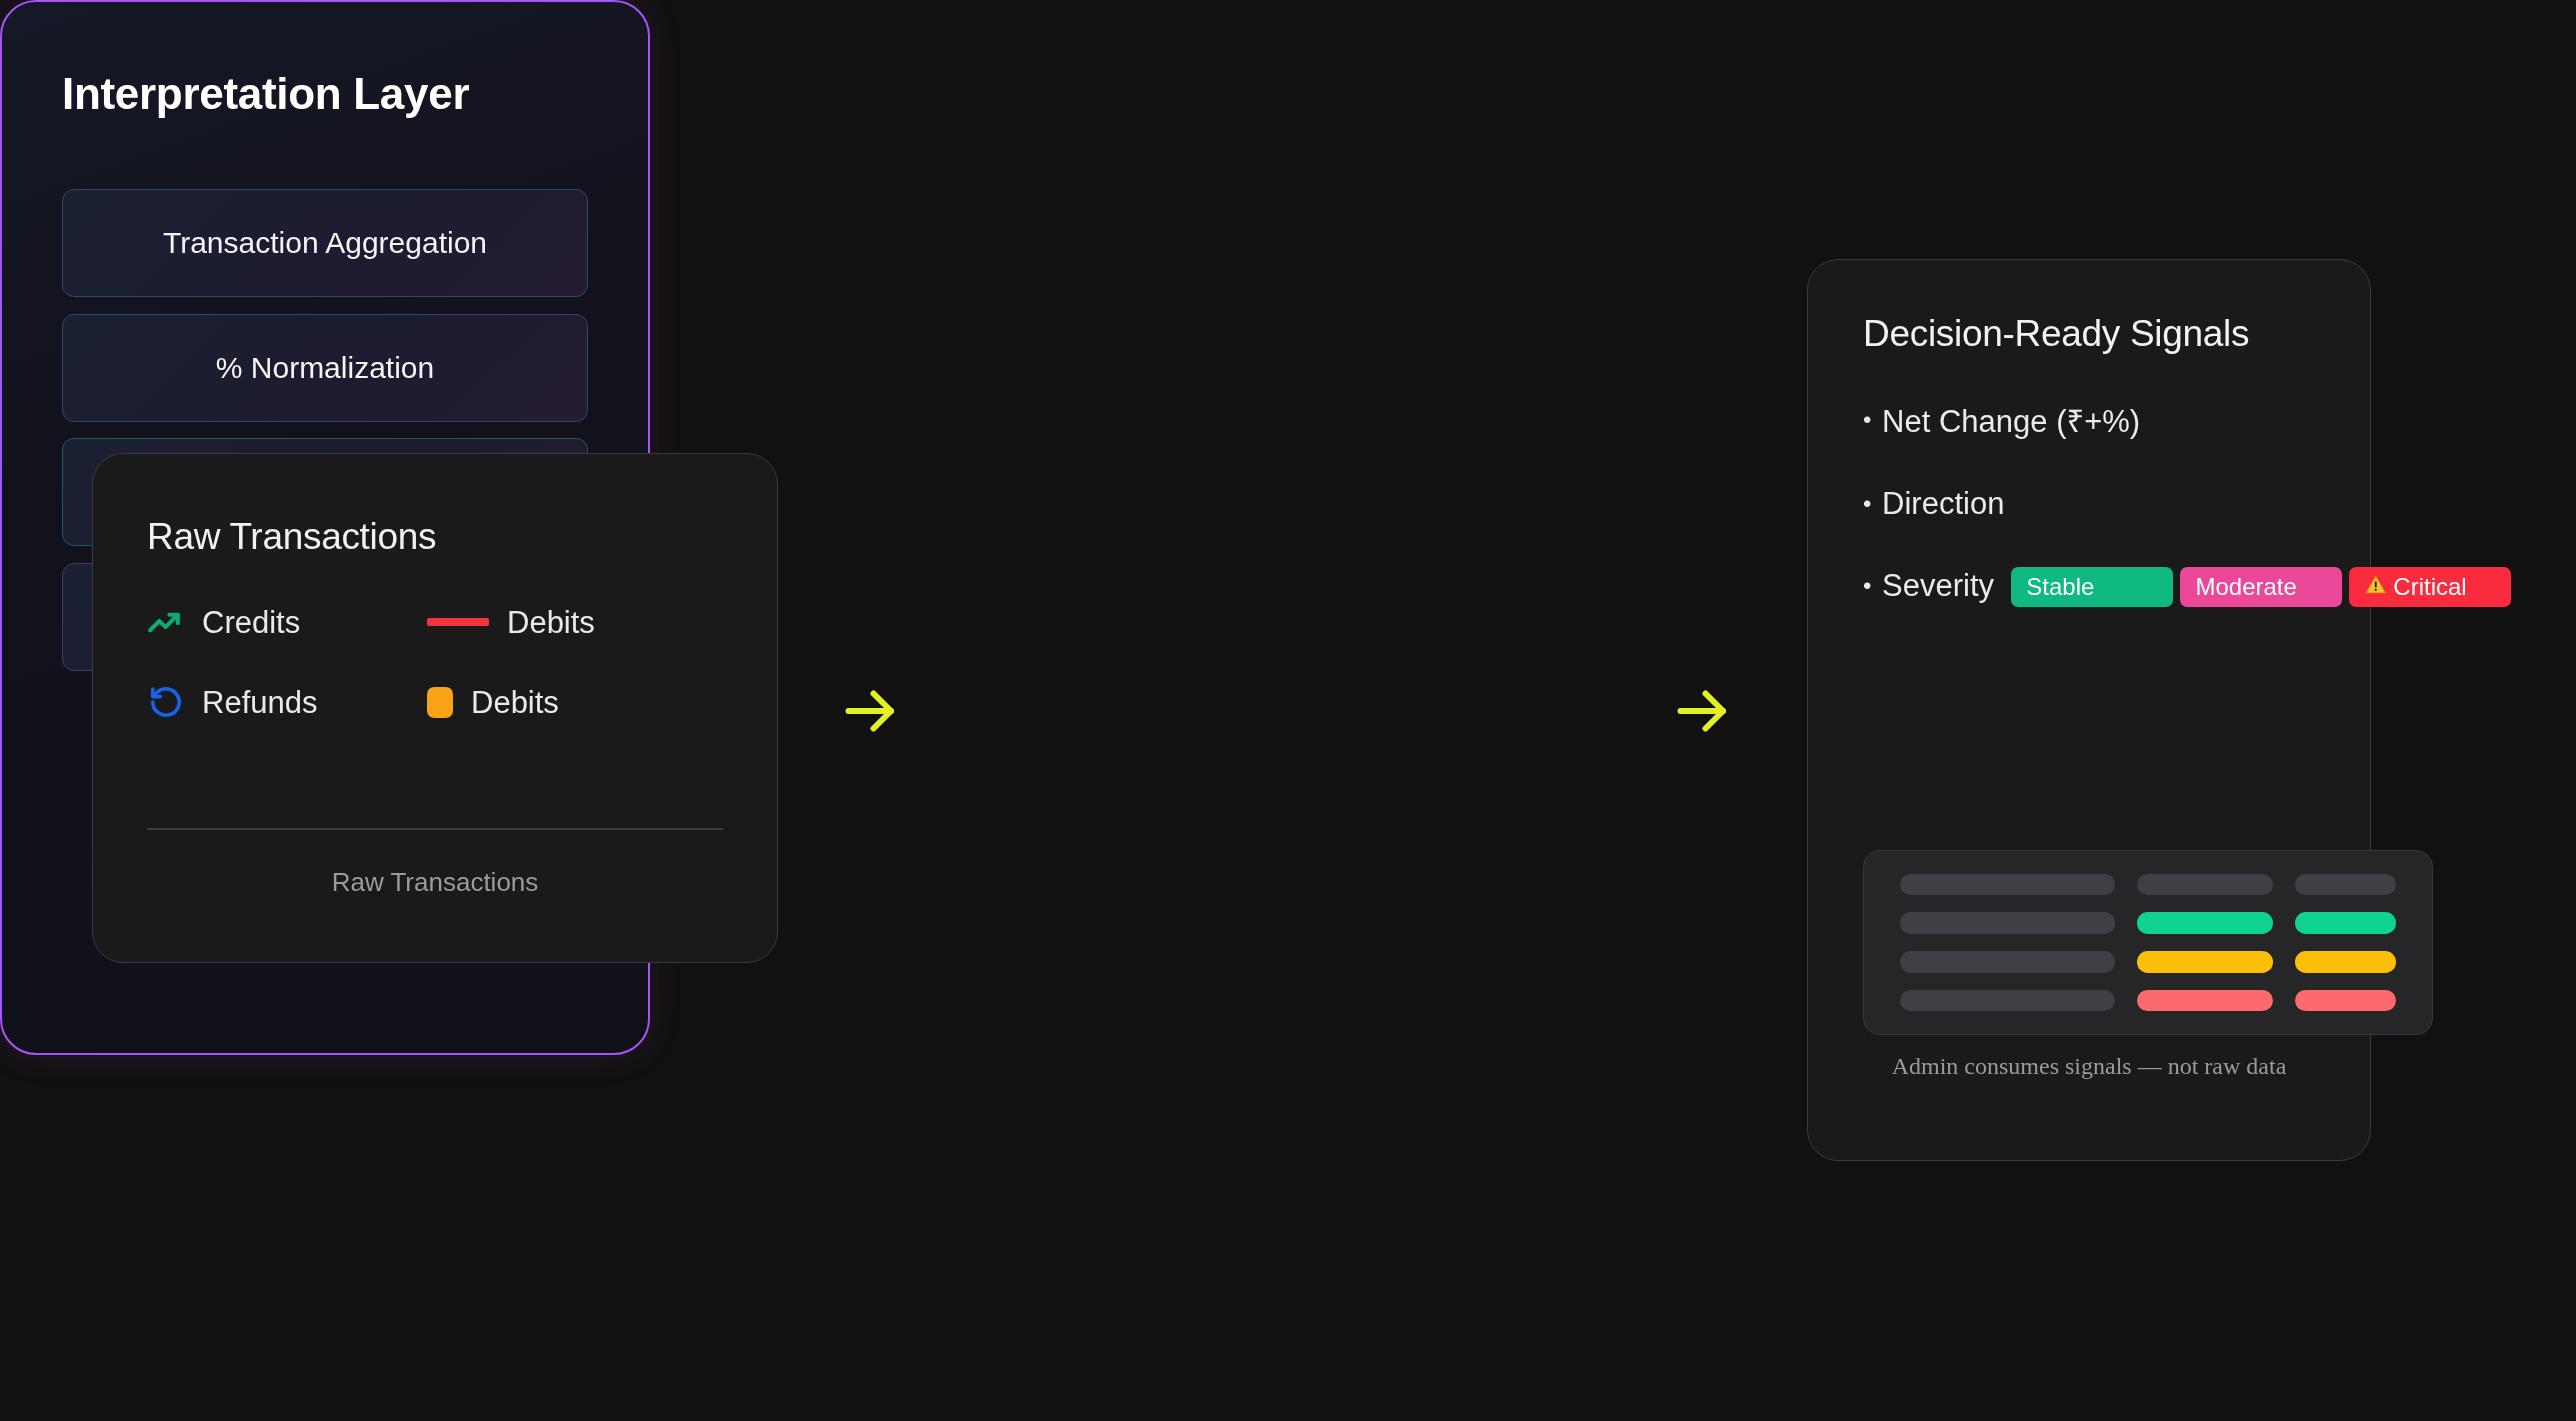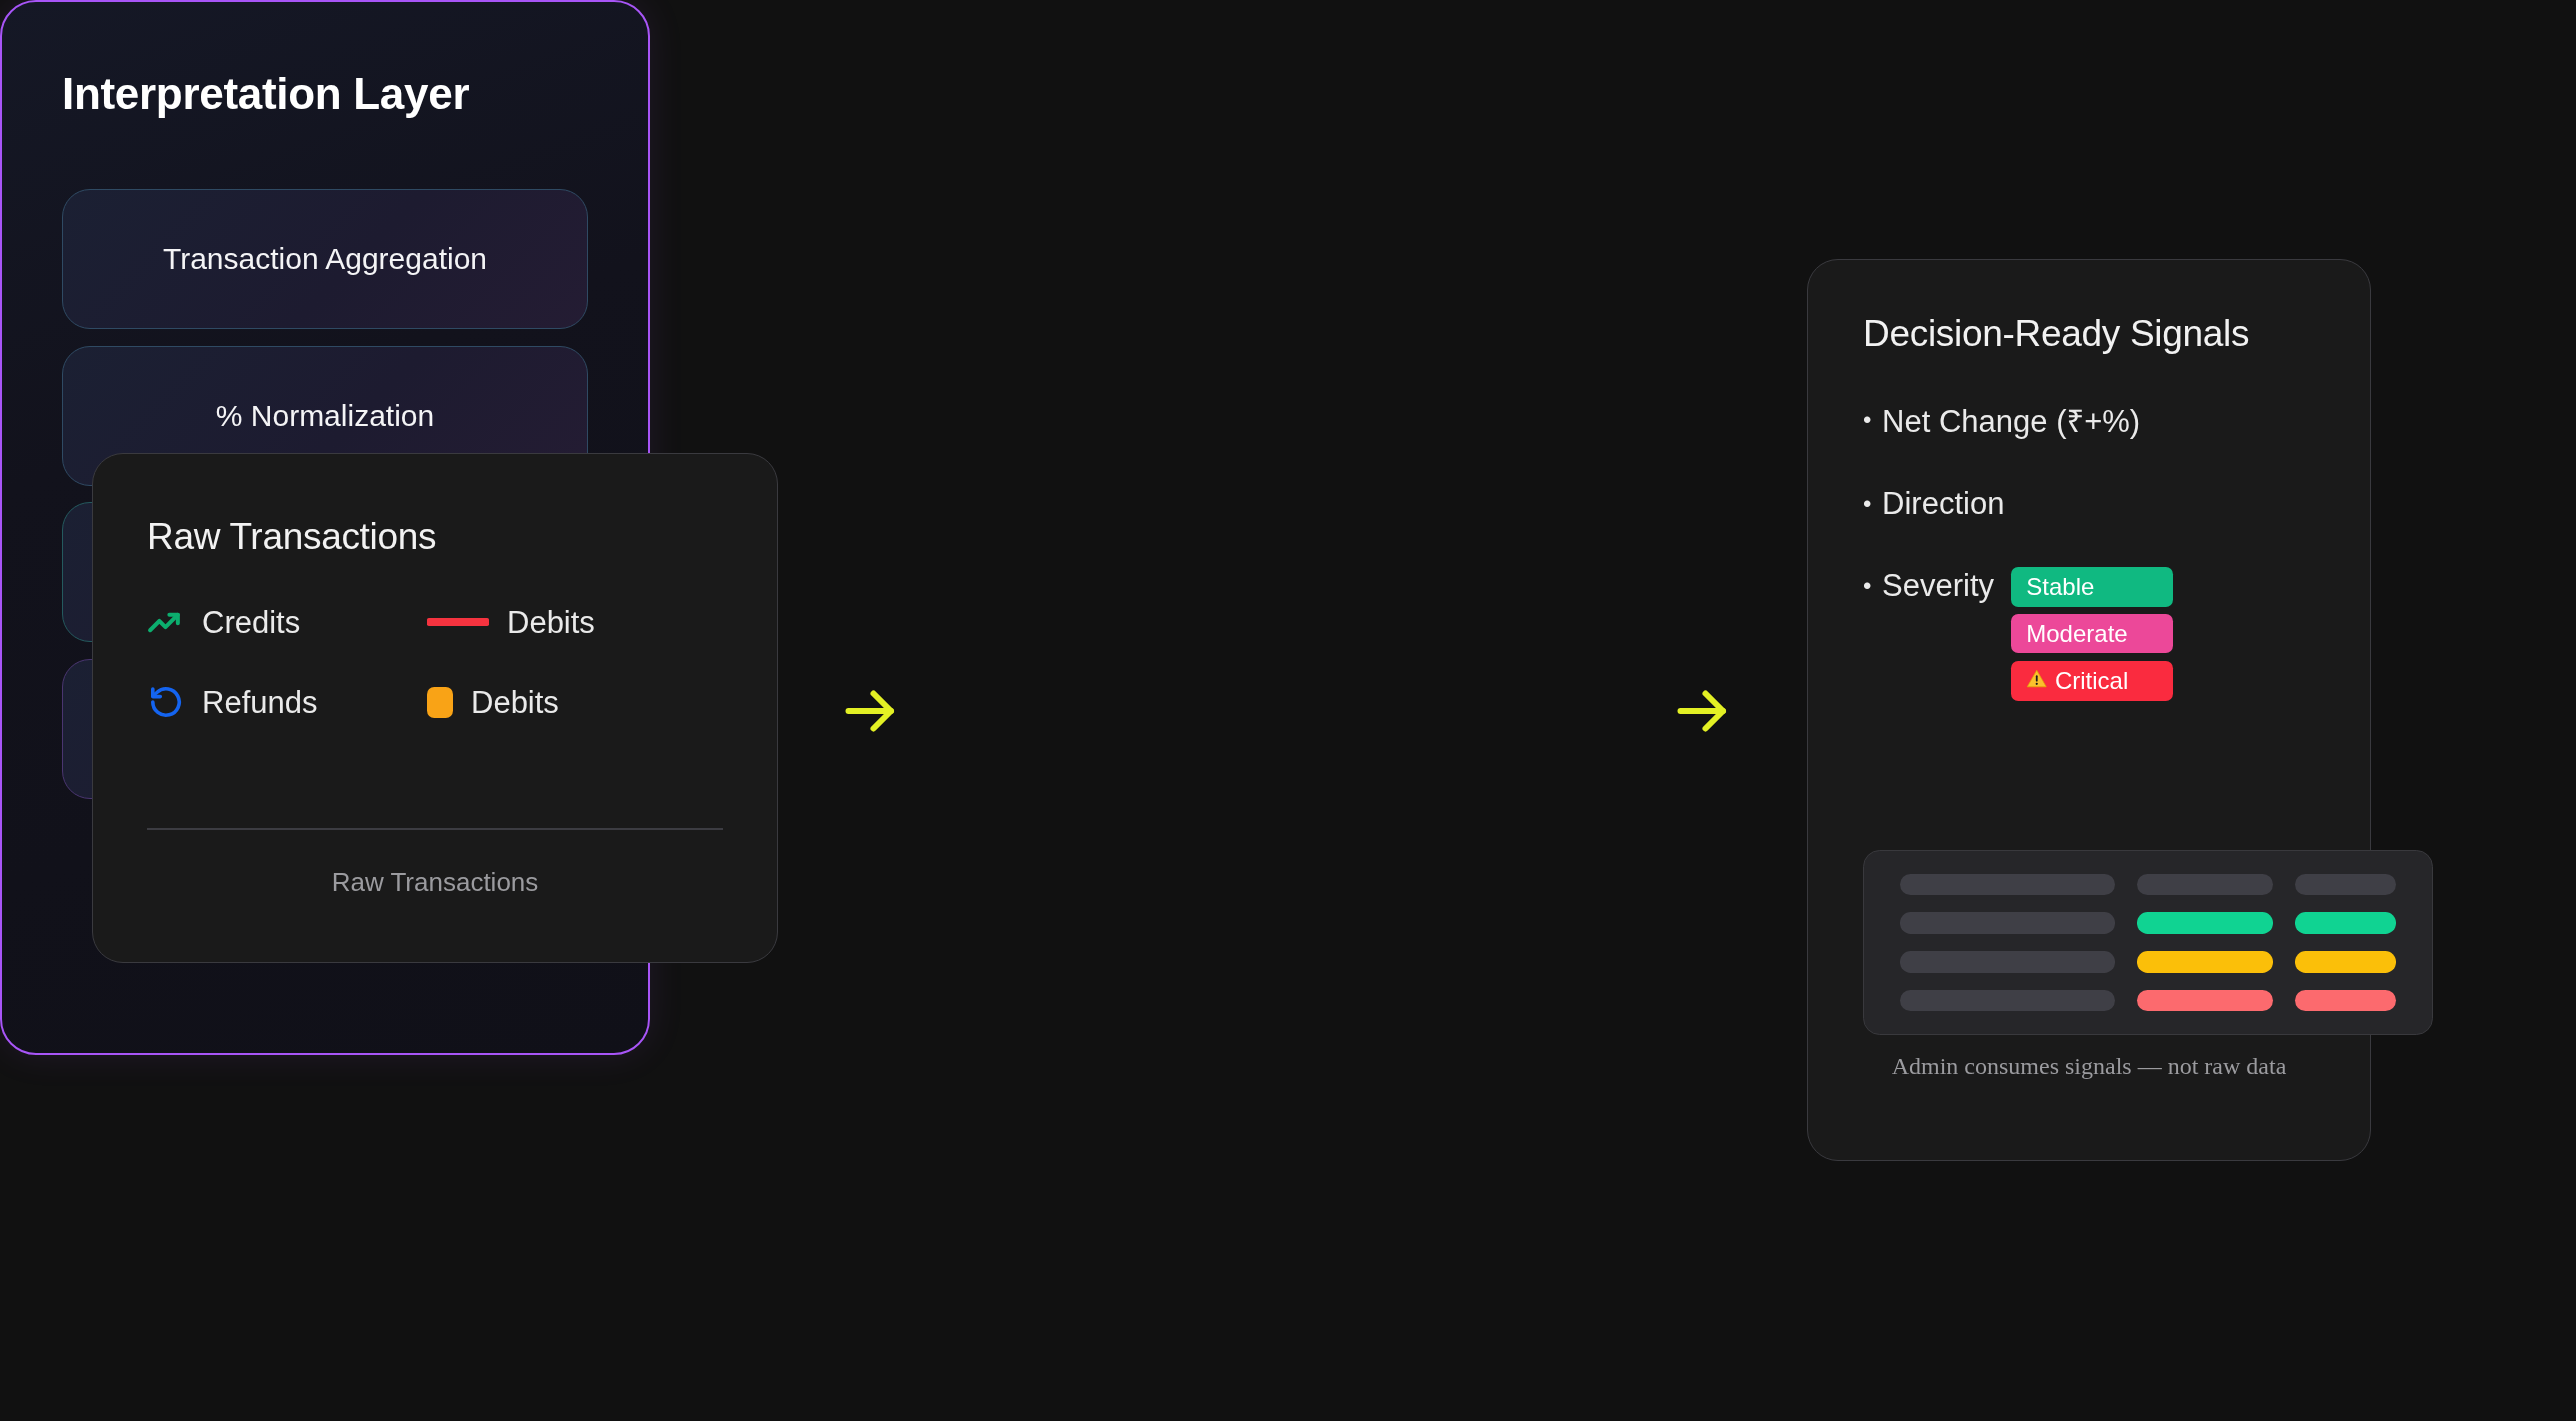--- a/index.html
+++ b/index.html
@@ -73,22 +73,22 @@
     padding:0 60px;
     box-shadow:0 0 36px rgba(168,85,247,.10);
   }
   #interp-card .card-title{
     margin-top:70px;
     font-size:44px; font-weight:bold; letter-spacing:-0.3px;
     text-align:left; color:#ffffff; line-height:1;
   }
   .steps{ margin-top:73px; display:flex; flex-direction:column; gap:16.7px; }
   .step{
-    height:140px;
-    border-radius:28px;
+    height:108px;
+    border-radius:12px;
     display:flex; align-items:center; justify-content:center;
     font-size:30px; color:#f4f4f6; font-weight:400;
     background:linear-gradient(135deg,#1b2033 0%,#1d1b30 55%,#241c33 100%);
     border:1.2px solid #39345c;
     text-align:center;
   }
   .step.b-blue{ border-color:#2f4a63; }
   .step.b-teal{ border-color:#245a5e; }
   .step.b-purple{ border-color:#4a3570; }
 
@@ -101,21 +101,21 @@
     margin-top:55px;
     font-size:37px; font-weight:400; letter-spacing:-0.3px; color:#f2f2f2; line-height:1;
   }
   .signal-list{ margin-top:47px; }
   .signal-row{
     display:flex; align-items:center;
     font-size:31px; color:#eaeaea; font-weight:400;
     min-height:38px; margin-bottom:44px;
   }
   .signal-row .dot{ margin-right:10.7px; color:#eaeaea; font-size:24px; line-height:1; }
-  .badges{ display:flex; flex-direction:column; gap:7.2px; margin-left:16.7px; }
+  .badges{ display:flex; flex-direction:row; gap:7.2px; margin-left:16.7px; }
   .badge{
     display:flex; align-items:center; gap:7.2px;
     border-radius:7.2px;
     padding:7.2px 15.5px;
     font-size:24px; color:#ffffff; font-weight:400; line-height:1.05;
     width:162px;
   }
   .badge-stable{ background:#10b981; }
   .badge-moderate{ background:#ec4899; }
   .badge-critical{ background:#fa2b3f; }

